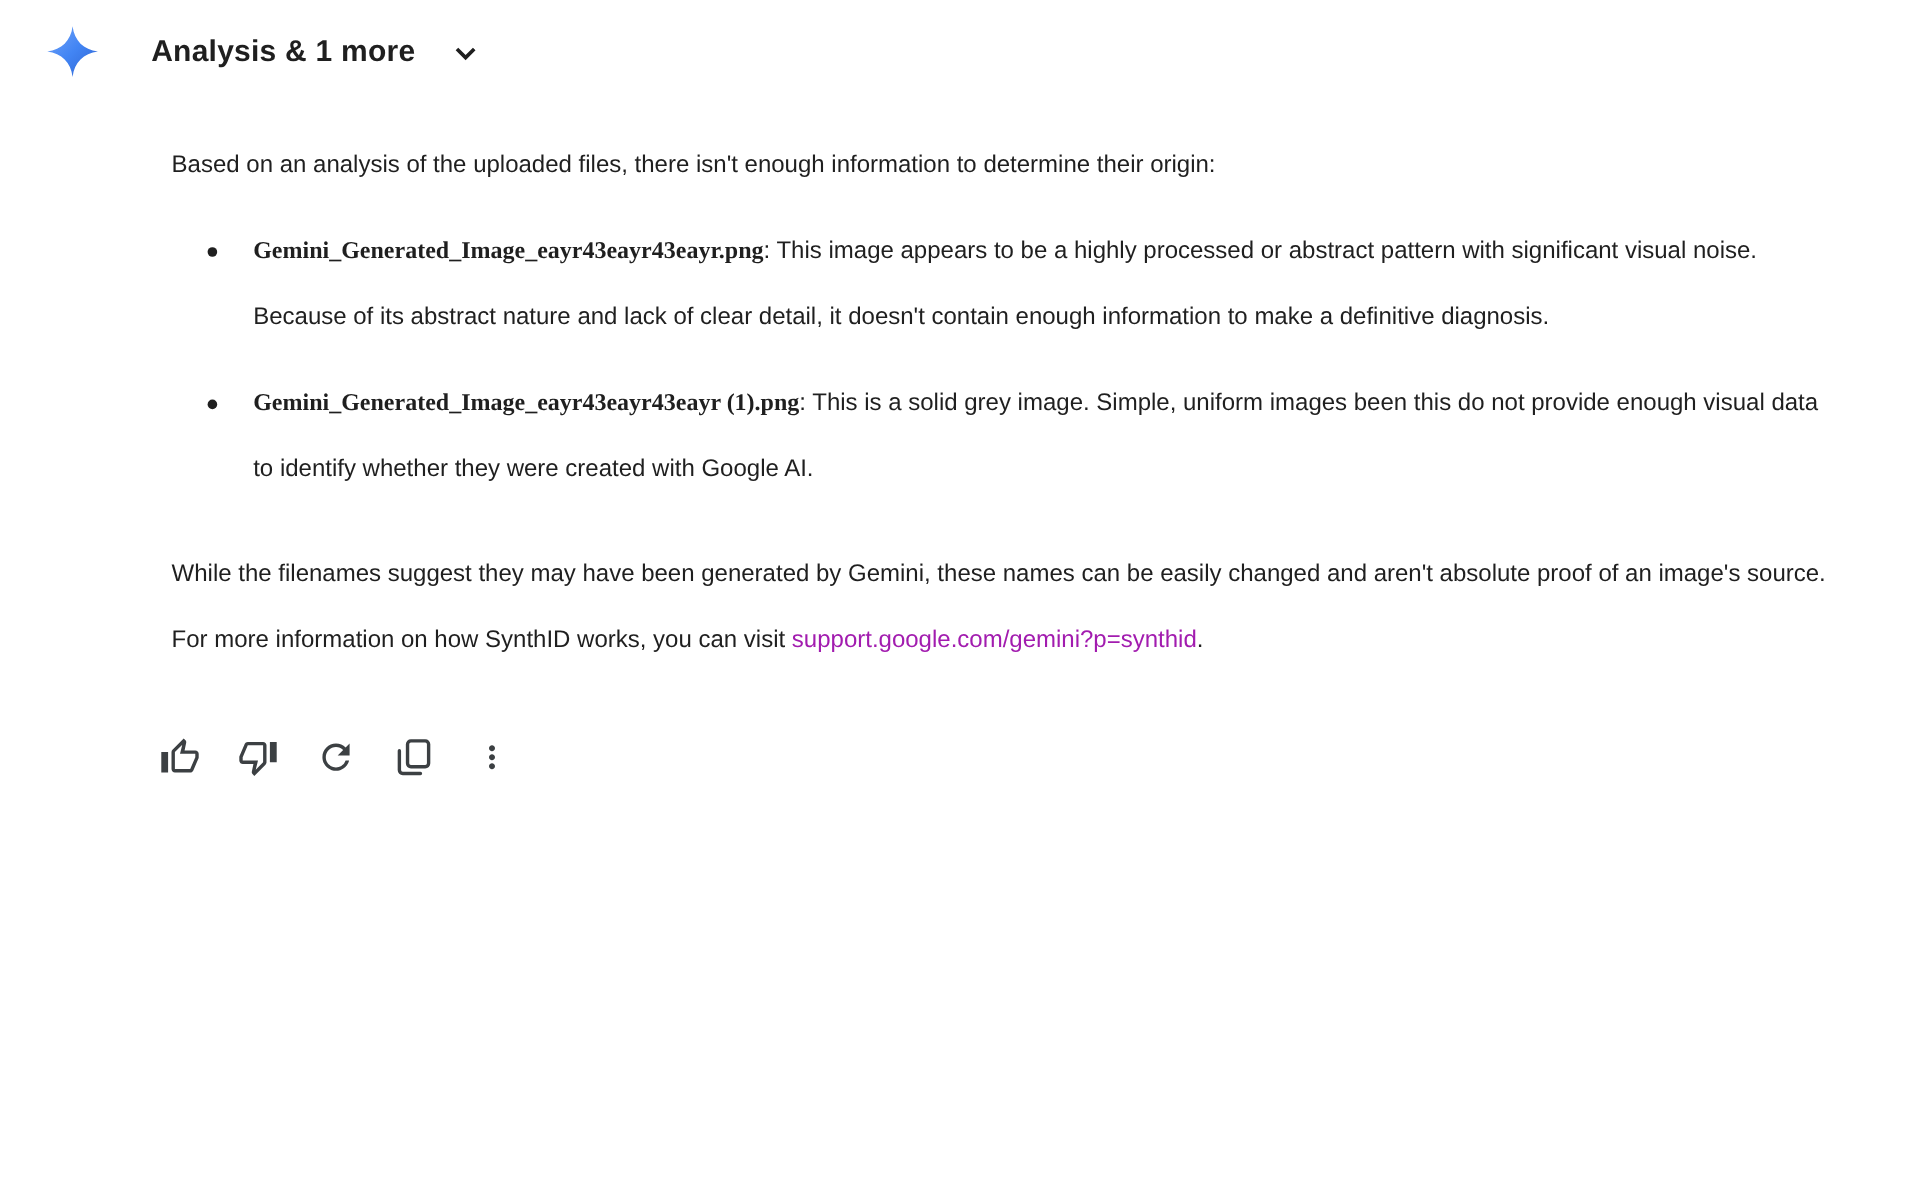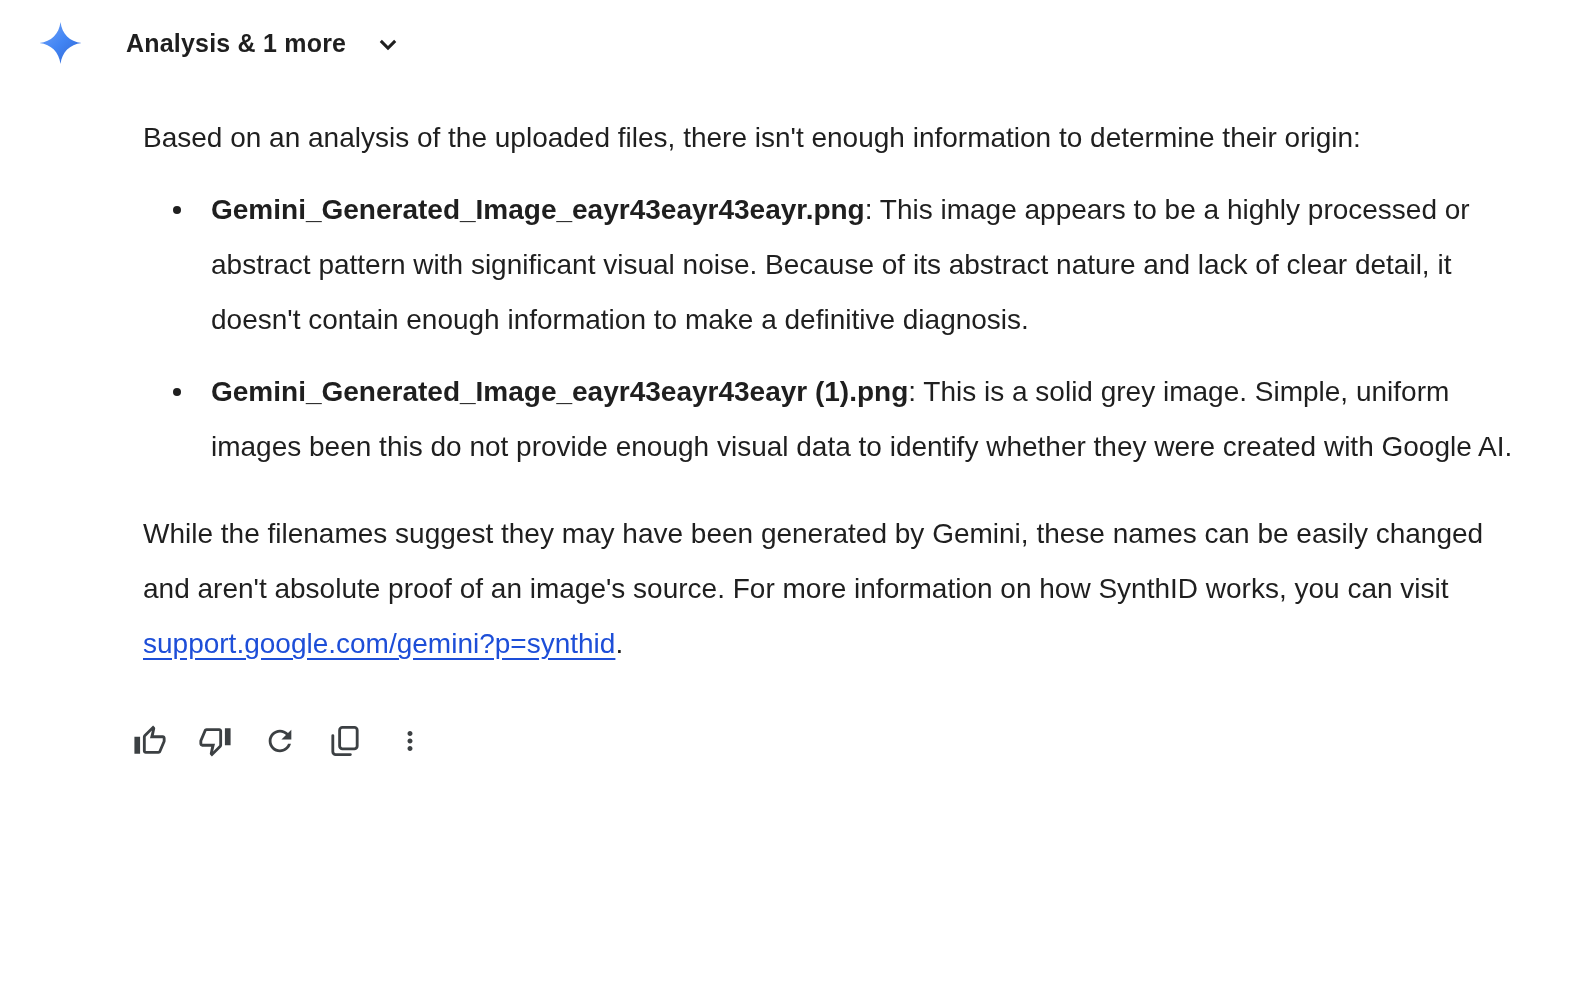--- a/index.html
+++ b/index.html
@@ -41,21 +41,21 @@
     letter-spacing: 0.2px;
     color: #1f1f1f;
     white-space: nowrap;
   }
   .chevron { width: 32px; height: 32px; display: inline-flex; margin-top: 3px; }
 
   
   .content {
     margin: 44px 0 0 105px;
     max-width: 1392px;
-    font-size: 28px;
+    font-size: 20px;
     line-height: 55px;
     color: #1f1f1f;
   }
   .content p { margin: 0 0 17px 0; }
   .content p:last-child { margin-bottom: 0; }
 
   ul.analysis-list {
     list-style: none;
     margin: 0 0 32px 0;
   }
@@ -68,25 +68,24 @@
   ul.analysis-list li::before {
     content: "";
     position: absolute;
     left: 30px;
     top: 24px;
     width: 8px;
     height: 8px;
     border-radius: 50%;
     background: #1f1f1f;
   }
-  .filename { font-weight: 700; }
+  .filename { font-weight: 700; font-family: Liberation Serif, serif; }
 
   a.synthid-link {
-    color: #1d4ed8;
-    text-decoration: underline;
+    color: #a21caf;
     text-underline-offset: 5px;
     cursor: pointer;
   }
 
   
   .toolbar {
     display: flex;
     align-items: center;
     gap: 27px;
     margin: 52px 0 0 93px;

